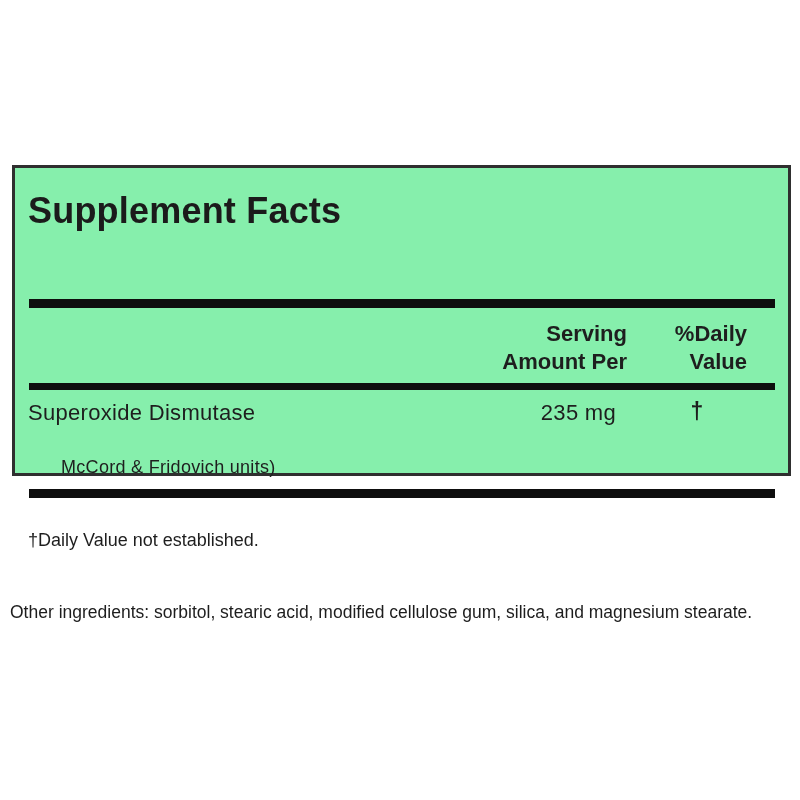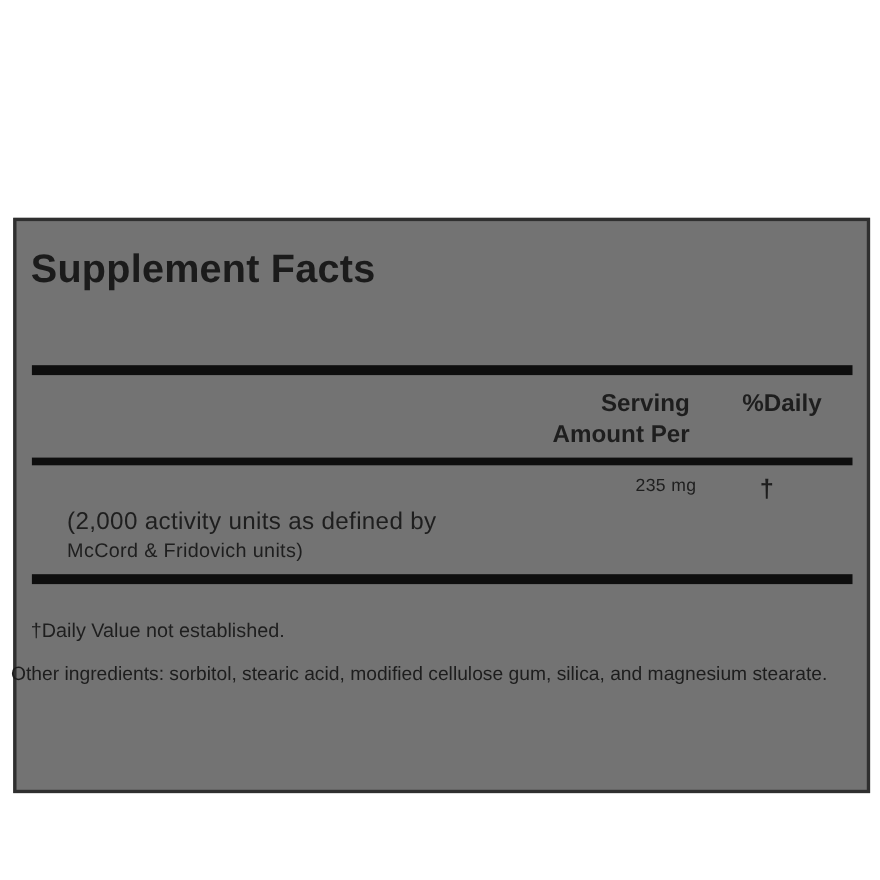--- a/index.html
+++ b/index.html
@@ -15,25 +15,24 @@
     color: #1e1e1e;
     overflow: hidden;
   }
 
   
   .label-box {
     position: absolute;
     left: 12px;
     top: 165px;
     width: 779px;
-    height: 523px;
+    height: 311px;
     box-sizing: border-box;
     border: 3px solid #2f2f2f;
-    background: #737373;
-    margin-top: 33px;
+    background: #86efac;
   }
   .label-box * { position: absolute; }
 
   .sf-title {
     left: 13px;
     top: 22px;
     font-size: 36px;
     font-weight: bold;
     letter-spacing: 0.2px;
     color: #1b1b1b;
@@ -92,22 +91,22 @@
   }
   .nutrient-detail-2 {
     left: 46px;
     top: 289px;
     font-size: 18px;
     letter-spacing: 0.3px;
     white-space: nowrap;
   }
   .nutrient-amount {
     top: 232px;
-    right: 155px;
-    font-size: 16px;
+    right: 172px;
+    font-size: 22px;
     letter-spacing: 0.3px;
     text-align: left;
     white-space: nowrap;
   }
   .nutrient-dv {
     top: 230px;
     left: 632px;
     width: 100px;
     text-align: center;
     font-size: 23px;
@@ -144,25 +143,26 @@
 
   <div class="rule rule-1"></div>
 
   <div class="col-amount-header">
     <span style="position:static;display:block">Serving</span>
     <span style="position:static;display:block">Amount Per</span>
   </div>
 
   <div class="col-dv-header">
     <span style="position:static;display:block">%Daily</span>
+    <span style="position:static;display:block">Value</span>
   </div>
 
   <div class="rule rule-2"></div>
 
-  <div class="nutrient-detail-1">(2,000 activity units as defined by</div>
+  <div class="nutrient-name">Superoxide Dismutase</div>
   <div class="nutrient-detail-2">McCord &amp; Fridovich units)</div>
   <div class="nutrient-amount">235 mg</div>
   <div class="nutrient-dv">†</div>
 
   <div class="rule rule-3"></div>
 
   <div class="sf-footnote">†Daily Value not established.</div>
 
 </div>
 

